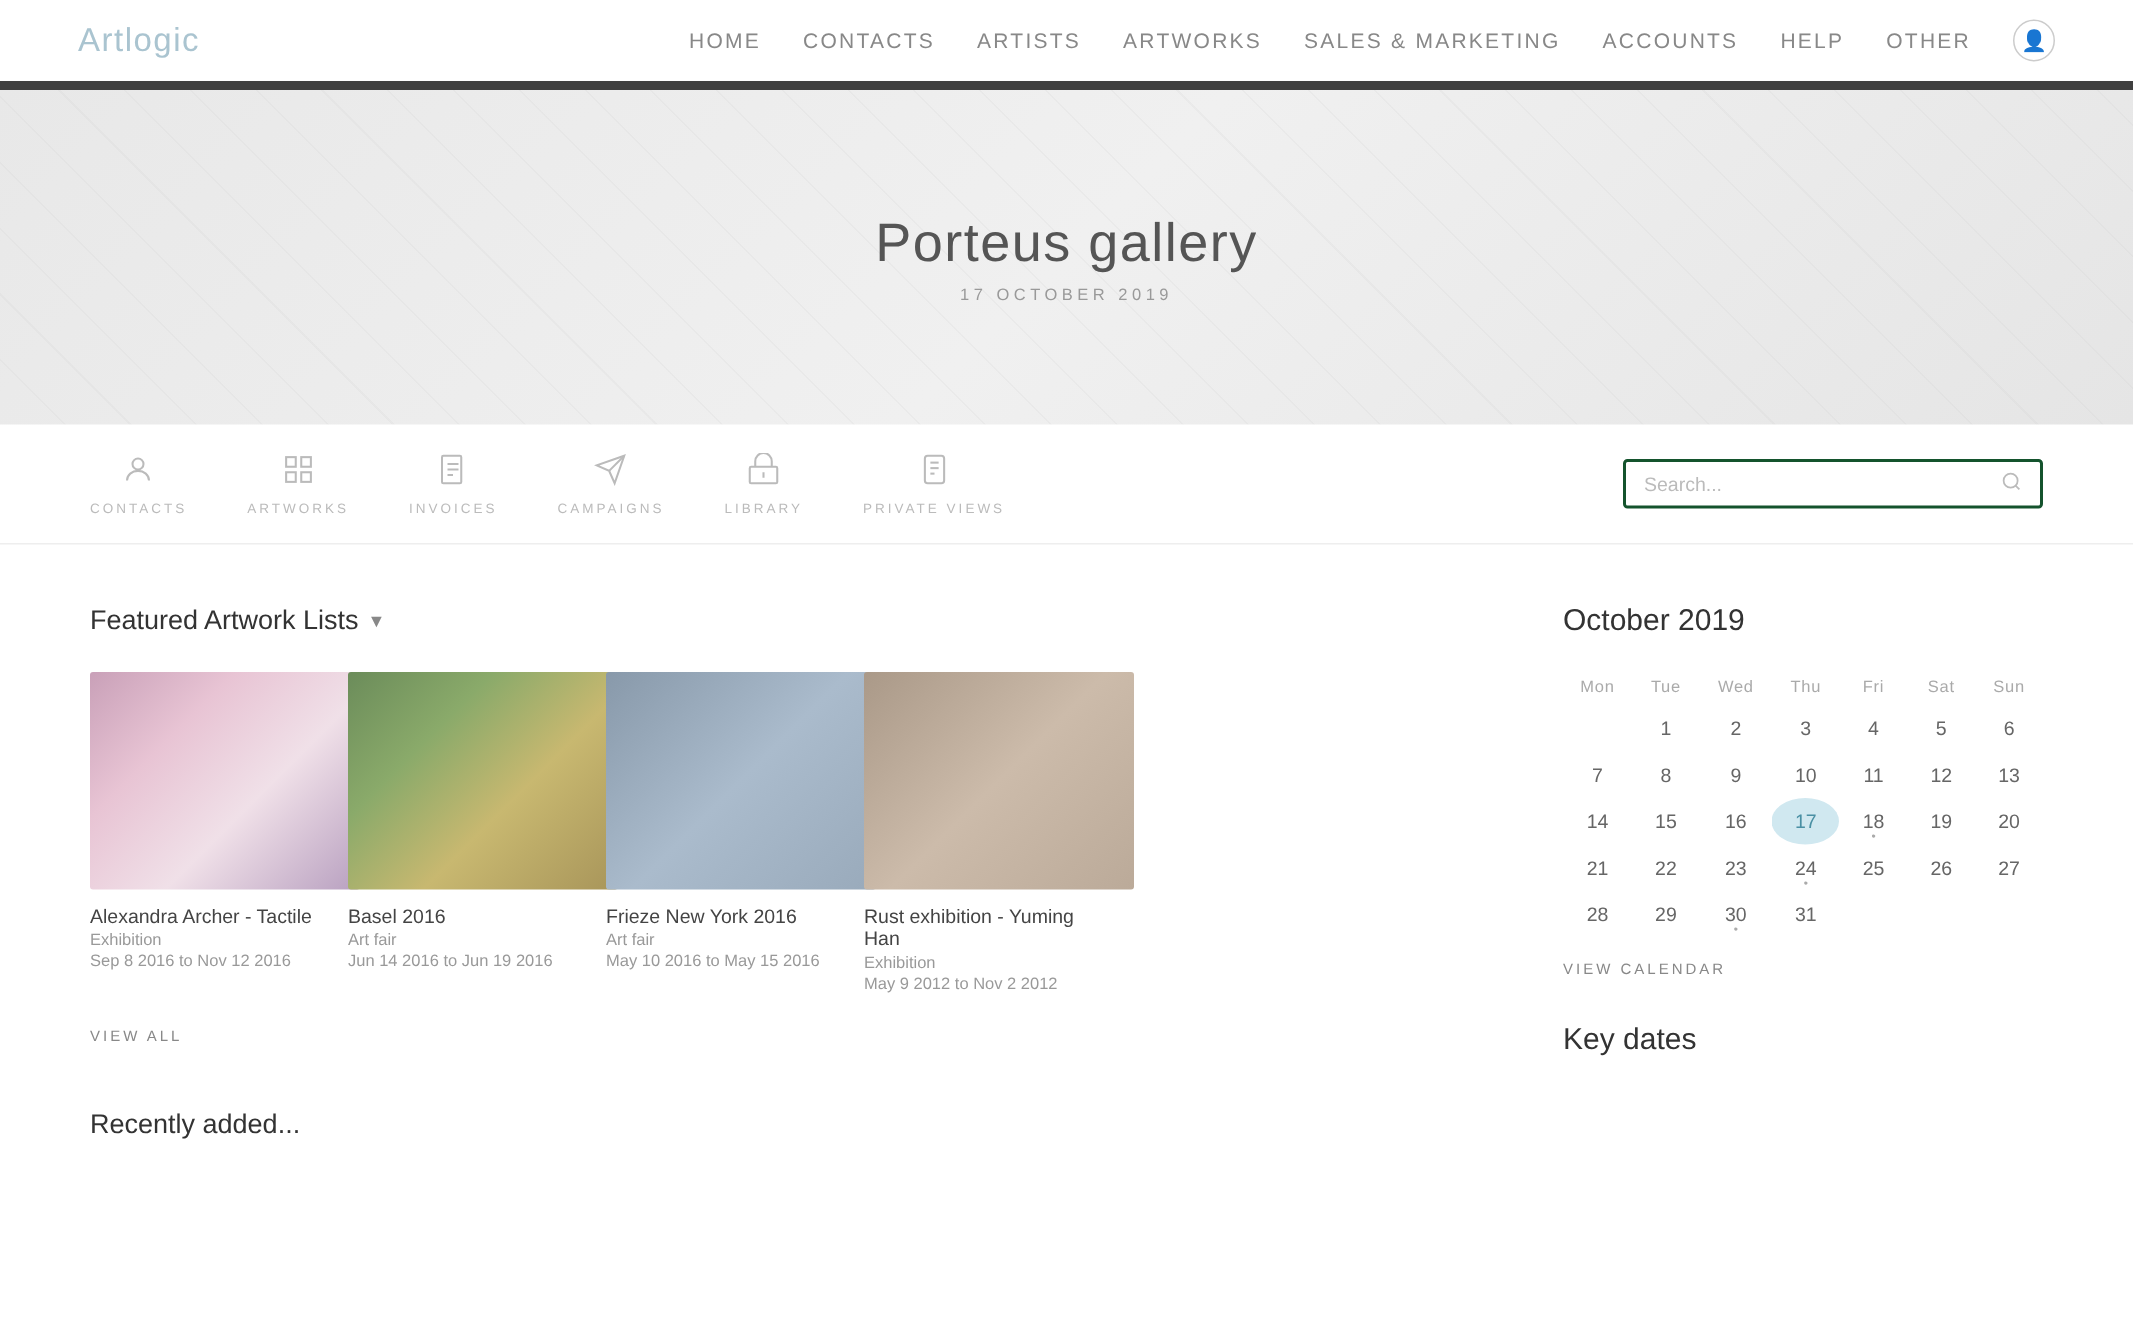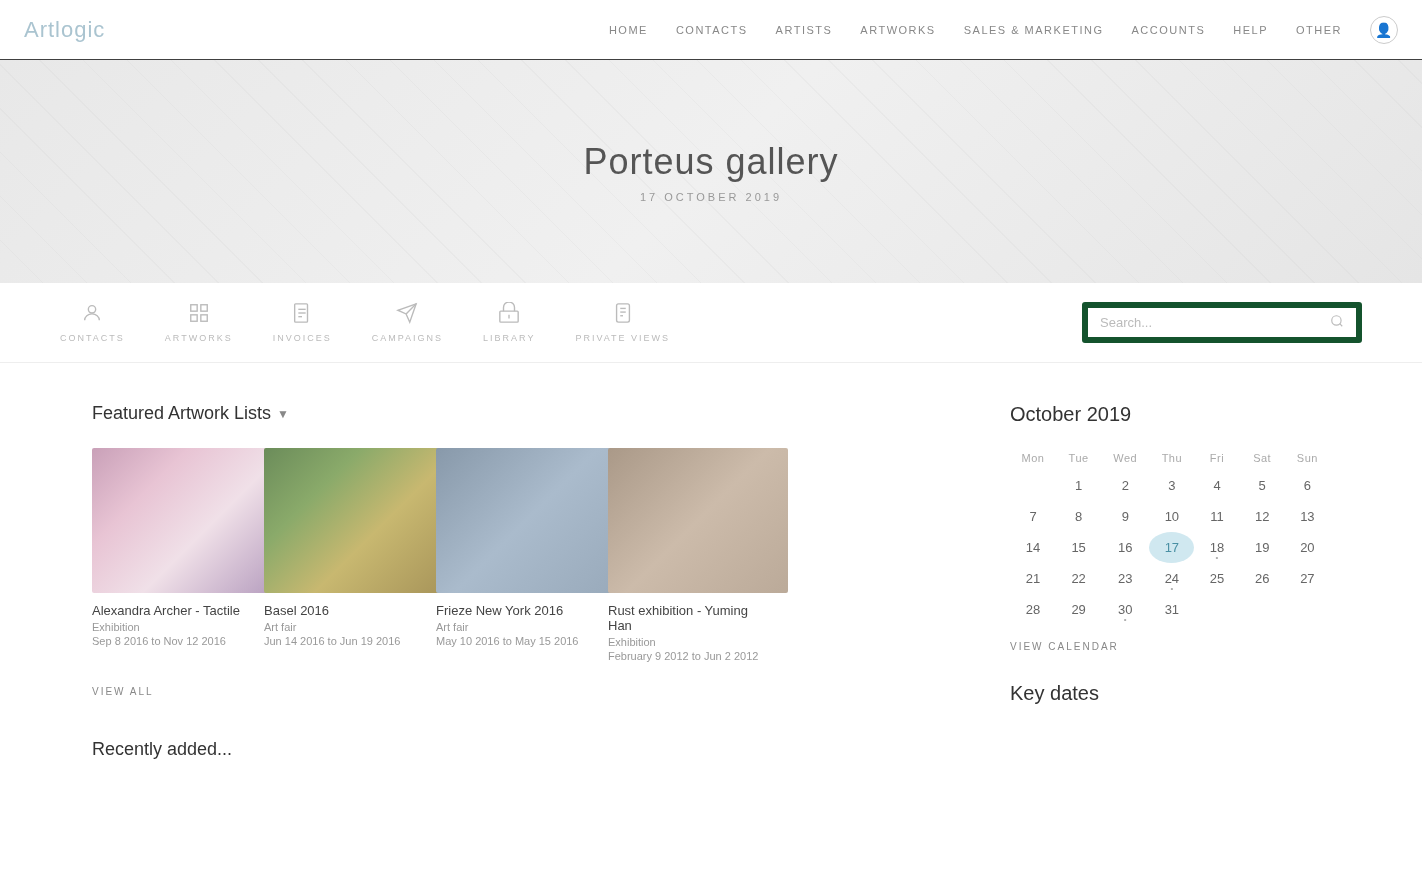--- a/index.html
+++ b/index.html
@@ -1,27 +1,27 @@
 <!DOCTYPE html>
 <html><head>
   <meta charset="utf-8">
   <style>
     * { margin: 0; padding: 0; box-sizing: border-box; }
     body { font-family: 'Helvetica Neue', Arial, sans-serif; background: #fff; color: #333; }
 
     
     .top-nav {
       display: flex; align-items: center; justify-content: space-between;
-      padding: 0 24px; height: 60px; background: #fff;
-      border-bottom: 1px solid #404040;
+      padding: 0 52px; height: 60px; background: #fff;
+      border-bottom: 6px solid #404040;
     }
     .logo { font-size: 22px; color: #aac4d0; letter-spacing: 1px; font-weight: 300; }
     .nav-links { display: flex; gap: 28px; align-items: center; }
     .nav-links a {
-      font-size: 11px; letter-spacing: 1.5px; text-decoration: none;
+      font-size: 14px; letter-spacing: 1.5px; text-decoration: none;
       color: #888; text-transform: uppercase; font-weight: 500;
     }
     .nav-user { width: 28px; height: 28px; border-radius: 50%; border: 1px solid #ccc;
       display: flex; align-items: center; justify-content: center; color: #aaa; font-size: 14px; cursor: pointer; }
 
     
     .hero {
       background: linear-gradient(135deg, #e8e8e8 0%, #f0f0f0 50%, #e5e5e5 100%);
       height: 223px; display: flex; flex-direction: column;
       align-items: center; justify-content: center; position: relative; overflow: hidden;
@@ -39,27 +39,27 @@
       border-bottom: 1px solid #eee; height: 80px;
       background: #fff;
     }
     .toolbar-items { display: flex; gap: 40px; align-items: center; flex: 1; }
     .toolbar-item {
       display: flex; flex-direction: column; align-items: center; gap: 4px;
       cursor: pointer; color: #bbb; text-decoration: none;
     }
     .toolbar-item .icon { font-size: 20px; }
     .toolbar-item .label { font-size: 9px; letter-spacing: 2px; text-transform: uppercase; }
-    .toolbar-search { display: flex; align-items: center; border: 6px solid #14532d; border-radius: 3px; padding: 6px 12px; width: 280px; }
+    .toolbar-search { display: flex; align-items: center; border: 2px solid #14532d; border-radius: 3px; padding: 6px 12px; width: 280px; }
     .toolbar-search input { border: none; outline: none; font-size: 13px; color: #666; width: 100%; background: transparent; }
     .toolbar-search input::placeholder { color: #bbb; }
     .toolbar-search .search-icon { color: #bbb; font-size: 14px; }
 
     
-    .main { display: flex; padding: 40px 92px; gap: 60px; }
+    .main { display: flex; padding: 40px 60px; gap: 60px; }
     .content-left { flex: 1; }
     .content-right { width: 320px; flex-shrink: 0; }
 
     
     .section-header { display: flex; align-items: center; gap: 6px; margin-bottom: 24px; }
     .section-title { font-size: 18px; font-weight: 300; color: #333; }
     .section-arrow { font-size: 12px; color: #888; cursor: pointer; }
 
     .artwork-grid { display: flex; gap: 20px; flex-wrap: wrap; }
     .artwork-card { width: 152px; cursor: pointer; }
@@ -233,21 +233,21 @@
         <div class="artwork-card">
     <div class="artwork-thumb thumb-3"></div>
     <div class="artwork-name">Frieze New York 2016</div>
     <div class="artwork-type">Art fair</div>
     <div class="artwork-dates">May 10 2016 to May 15 2016</div>
   </div>
         <div class="artwork-card">
     <div class="artwork-thumb thumb-4"></div>
     <div class="artwork-name">Rust exhibition - Yuming Han</div>
     <div class="artwork-type">Exhibition</div>
-    <div class="artwork-dates">February 9 2012 to Jun 2 2012</div>
+    <div class="artwork-dates">May 9 2012 to Nov 2 2012</div>
   </div>
       </div>
 
     <a class="view-all">VIEW ALL</a>
 
     <div style="margin-top:40px;">
       <h2 style="font-size:18px;font-weight:300;color:#333;">Recently added...</h2>
     </div>
   </div>
 

